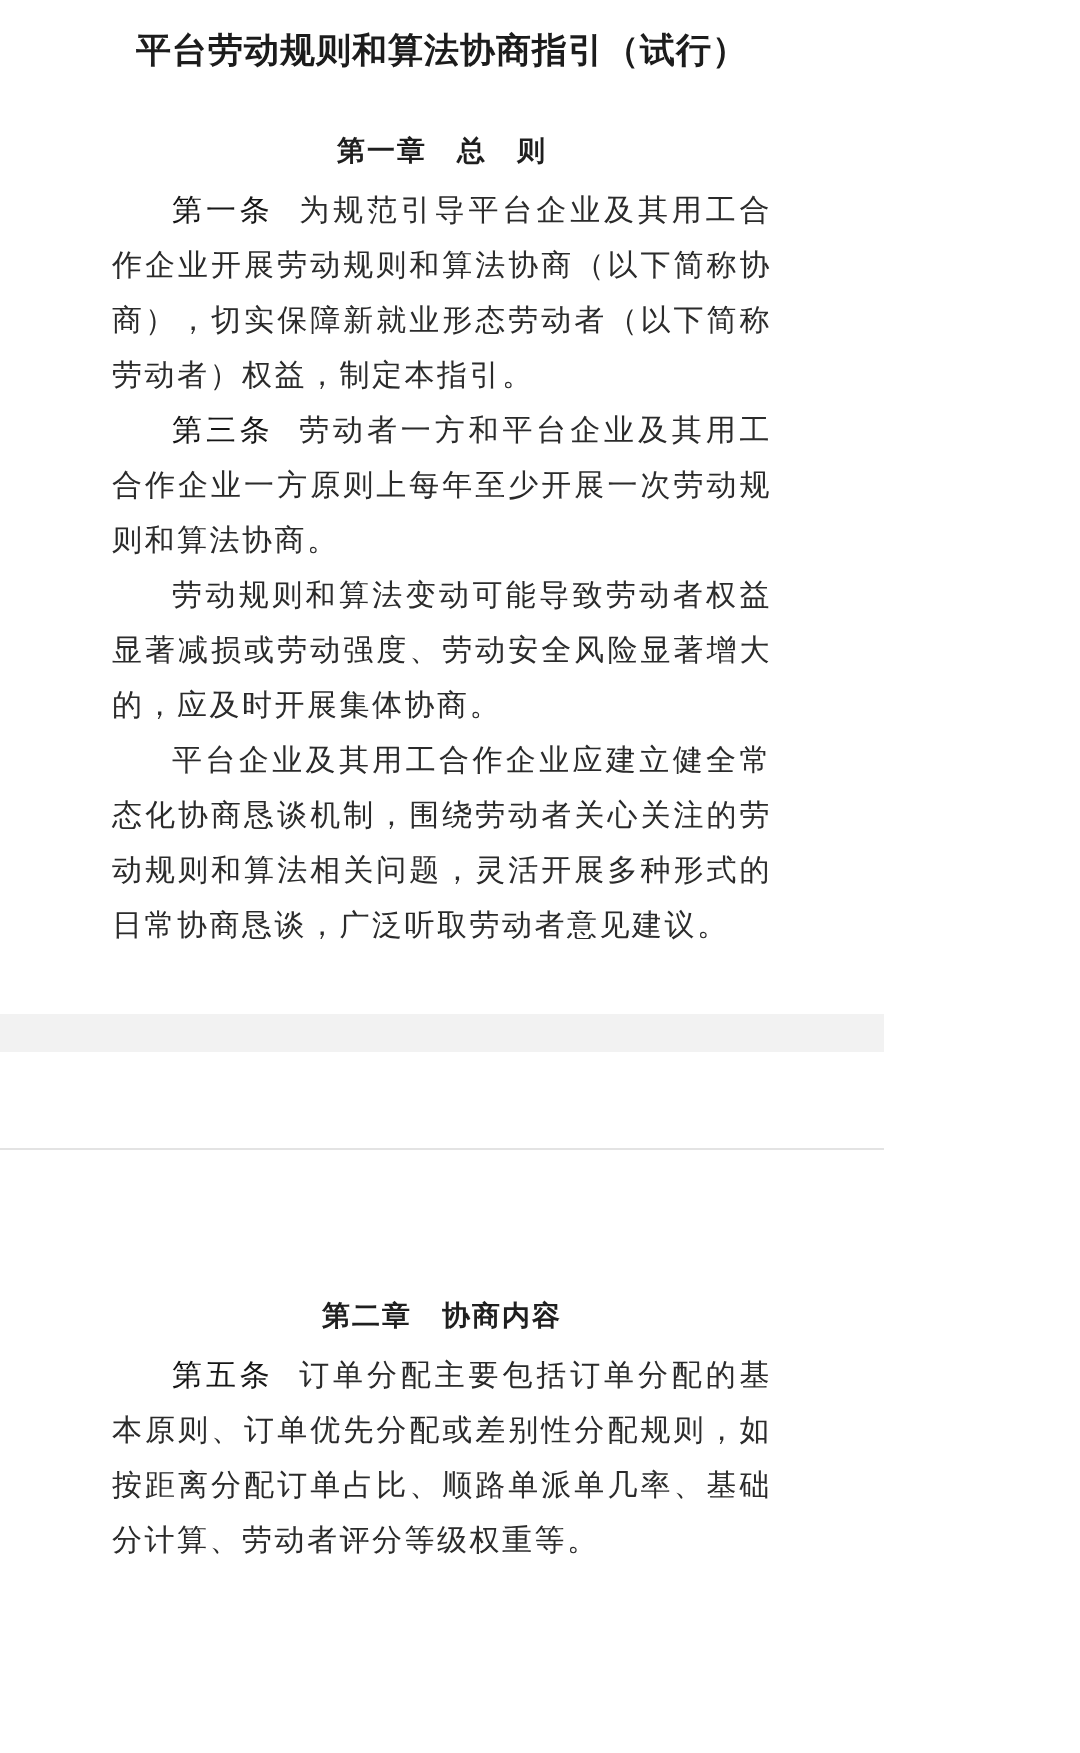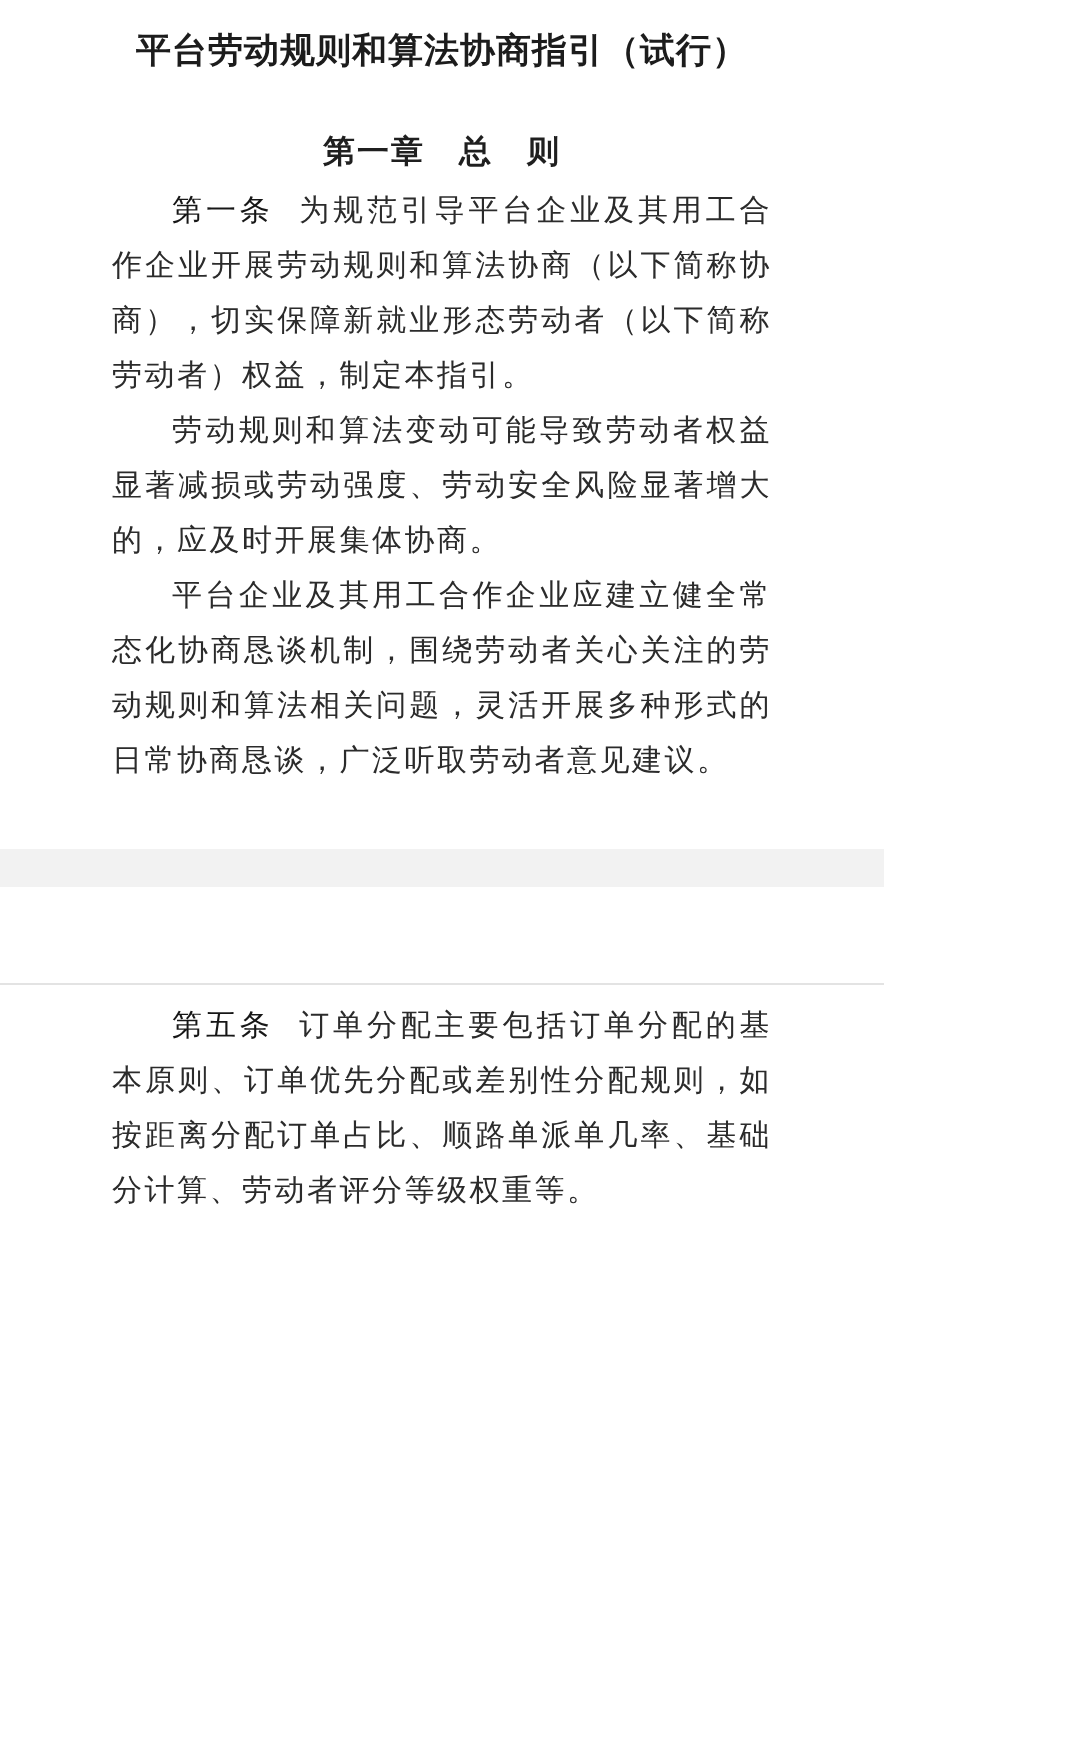--- a/index.html
+++ b/index.html
@@ -30,21 +30,21 @@
     line-height: 42px;
     font-weight: 700;
     text-align: center;
     letter-spacing: 1px;
     color: #1c1c1c;
     font-family: "Liberation Serif", "DejaVu Serif", serif;
   }
   h2.chapter {
     margin: 0;
     margin-top: 60px;
-    font-size: 32px;
+    font-size: 28px;
     line-height: 38px;
     font-weight: 700;
     text-align: center;
     letter-spacing: 2px;
     color: #1f1f1f;
     font-family: "Liberation Sans", "DejaVu Sans", sans-serif;
   }
   .paras {
     margin-top: 12px;
   }
@@ -96,29 +96,31 @@
 </head>
 <body>
 
 <div class="doc">
 
   <div class="sheet page-1">
     <h1 class="doc-title">平台劳动规则和算法协商指引（试行）</h1>
     <h2 class="chapter">第一章　总　则</h2>
     <div class="paras">
       <p class="para"><span class="label">第一条</span><span>为规范引导平台企业及其用工合作企业开展劳动规则和算法协商（以下简称协商），切实保障新就业形态劳动者（以下简称劳动者）权益，制定本指引。</span></p>
+      <p class="para"><span class="label">第三条</span><span>劳动者一方和平台企业及其用工合作企业一方原则上每年至少开展一次劳动规则和算法协商。</span></p>
       <p class="para"><span>劳动规则和算法变动可能导致劳动者权益显著减损或劳动强度、劳动安全风险显著增大的，应及时开展集体协商。</span></p>
       <p class="para"><span>平台企业及其用工合作企业应建立健全常态化协商恳谈机制，围绕劳动者关心关注的劳动规则和算法相关问题，灵活开展多种形式的日常协商恳谈，广泛听取劳动者意见建议。</span></p>
     </div>
   </div>
 
   <div class="page-gap">
     <div class="gap-band"></div>
     <div class="gap-line"></div>
   </div>
 
   <div class="sheet page-2">
+    <h2 class="chapter">第二章　协商内容</h2>
     <div class="paras">
       <p class="para"><span class="label">第五条</span><span>订单分配主要包括订单分配的基本原则、订单优先分配或差别性分配规则，如按距离分配订单占比、顺路单派单几率、基础分计算、劳动者评分等级权重等。</span></p>
     </div>
   </div>
 
 </div>
 
 </body></html>

